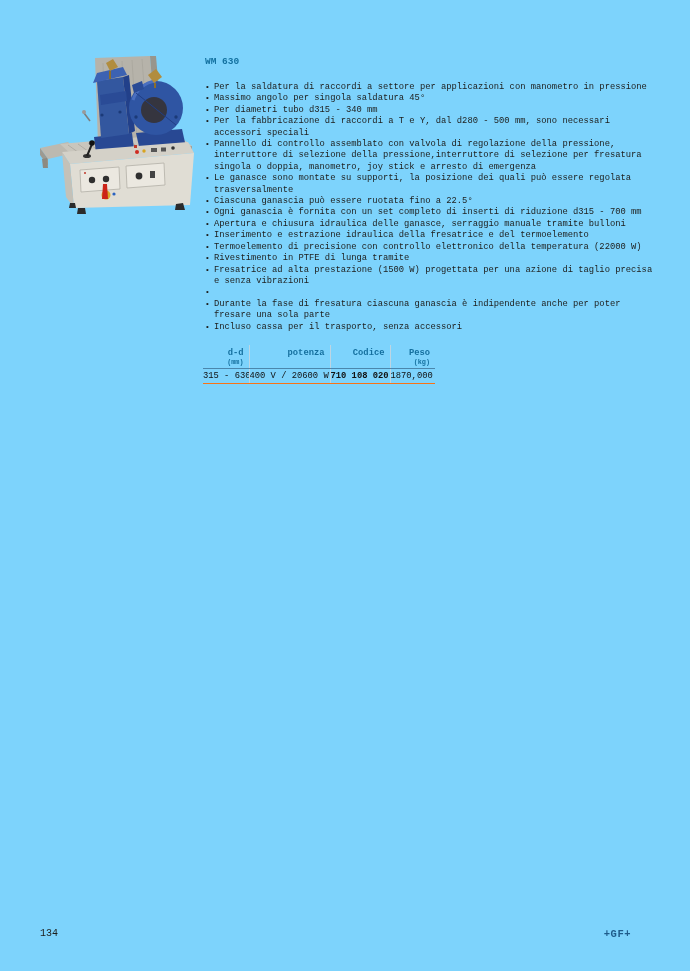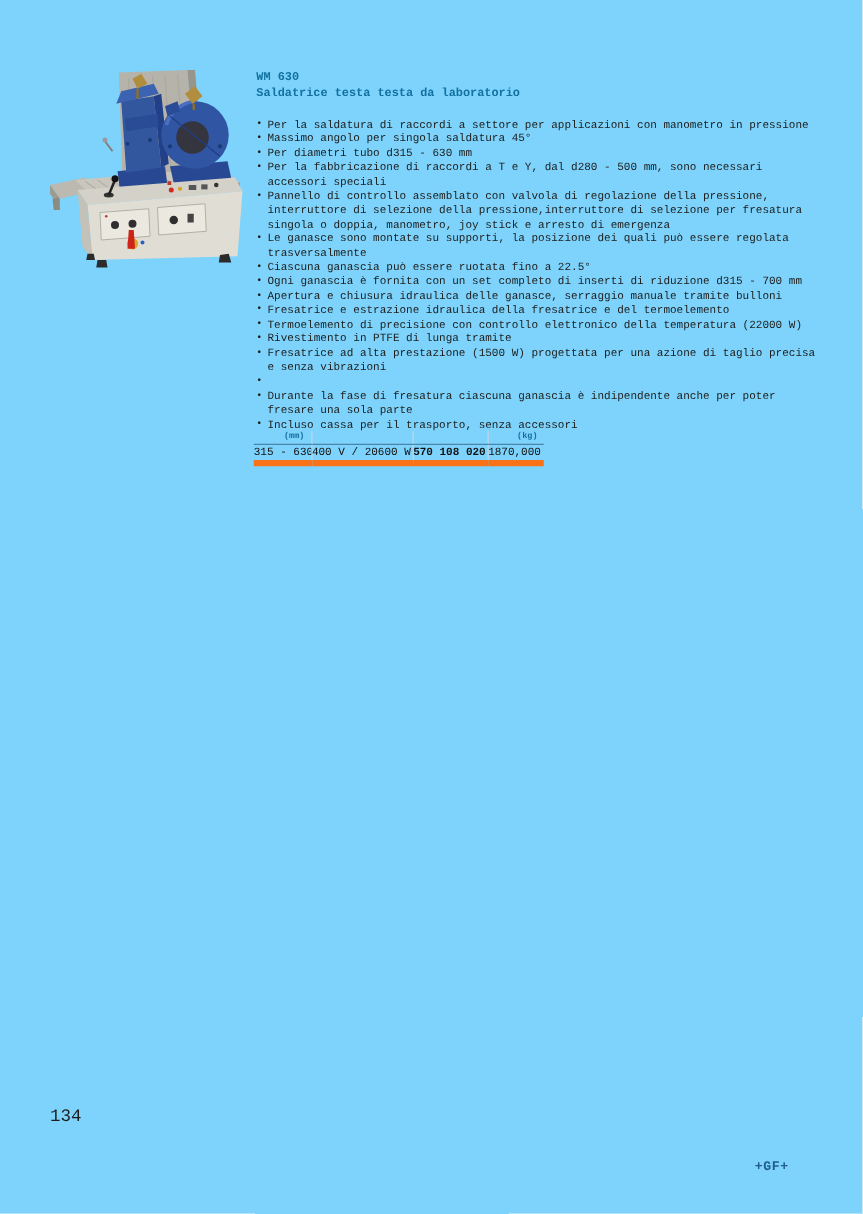--- a/index.html
+++ b/index.html
@@ -87,30 +87,30 @@
     font-weight: bold;
     color: #15709f;
     height: 10px;
     vertical-align: top;
     border-bottom: 1px solid #4a86ac;
   }
   .specs tbody td {
     font-size: 8.8px;
     color: #111;
     height: 15px;
-    border-bottom: 5px solid #f97316;
+    border-bottom: 1px solid #f97316;
   }
   .specs tbody td.code { font-weight: bold; }
 
   
   .pageno {
     position: absolute;
     left: 40px;
-    top: 886px;
-    font-size: 14px;
+    top: 928px;
+    font-size: 10px;
     color: #1d1d1b;
   }
   .brand-logo {
     position: absolute;
     right: 59px;
     top: 928px;
     font-size: 10.5px;
     font-weight: bold;
     letter-spacing: 0.5px;
     color: #1f5c8b;
@@ -187,34 +187,33 @@
       <circle cx="74" cy="139" r="1.6" fill="#2a62c0"></circle>
 
       <polygon points="38,153 45,153 46,159 37,159" fill="#2b2b2b"></polygon>
       <polygon points="136,149 143,148 145,155 135,155" fill="#2b2b2b"></polygon>
       <polygon points="30,148 35,148 36,153 29,153" fill="#2b2b2b"></polygon>
     </svg>
   </div>
 
   <div class="content">
     <h1 class="model">WM 630</h1>
-    <h2 class="subtitle">Saldatrice testa testa da laboratorio</h2>
 
     <ul class="features" id="features">
         <li>
           <span class="dot">•</span>
           <span class="ftext">Per la saldatura di raccordi a settore per applicazioni con manometro in pressione</span>
         </li>
         <li>
           <span class="dot">•</span>
           <span class="ftext">Massimo angolo per singola saldatura 45°</span>
         </li>
         <li>
           <span class="dot">•</span>
-          <span class="ftext">Per diametri tubo d315 - 630 mm</span>
+          <span class="ftext">Per diametri tubo d315 - 340 mm</span>
         </li>
         <li>
           <span class="dot">•</span>
           <span class="ftext">Per la fabbricazione di raccordi a T e Y, dal d280 - 500 mm, sono necessari accessori speciali</span>
         </li>
         <li>
           <span class="dot">•</span>
           <span class="ftext">Pannello di controllo assemblato con valvola di regolazione della pressione, interruttore di selezione della pressione,interruttore di selezione per fresatura singola o doppia, manometro, joy stick e arresto di emergenza</span>
         </li>
         <li>
@@ -228,21 +227,21 @@
         <li>
           <span class="dot">•</span>
           <span class="ftext">Ogni ganascia è fornita con un set completo di inserti di riduzione d315 - 700 mm</span>
         </li>
         <li>
           <span class="dot">•</span>
           <span class="ftext">Apertura e chiusura idraulica delle ganasce, serraggio manuale tramite bulloni</span>
         </li>
         <li>
           <span class="dot">•</span>
-          <span class="ftext">Fresatrice e estrazione idraulica della fresatrice e del termoelemento</span>
+          <span class="ftext">Inserimento e estrazione idraulica della fresatrice e del termoelemento</span>
         </li>
         <li>
           <span class="dot">•</span>
           <span class="ftext">Termoelemento di precisione con controllo elettronico della temperatura (22000 W)</span>
         </li>
         <li>
           <span class="dot">•</span>
           <span class="ftext">Rivestimento in PTFE di lunga tramite</span>
         </li>
         <li>
@@ -264,32 +263,38 @@
       </ul>
 
     <table class="specs">
       <colgroup>
         <col style="width:46px">
           <col style="width:81px">
           <col style="width:60px">
           <col style="width:45px">
       </colgroup>
       <thead id="spec-head">
+          <tr class="labels">
+            <th>d-d</th>
+            <th>potenza</th>
+            <th>Codice</th>
+            <th>Peso</th>
+          </tr>
           <tr class="units">
             <th>(mm)</th>
             <th></th>
             <th></th>
             <th>(kg)</th>
           </tr>
         </thead>
       <tbody id="spec-body">
           <tr>
             <td>315 - 630</td>
             <td>400 V / 20600 W</td>
-            <td class="code">570 108 020</td>
+            <td class="code">710 108 020</td>
             <td>1870,000</td>
           </tr>
         </tbody>
     </table>
   </div>
 
   <span class="pageno">134</span>
   <span class="brand-logo">+GF+</span>
 
 </div>

